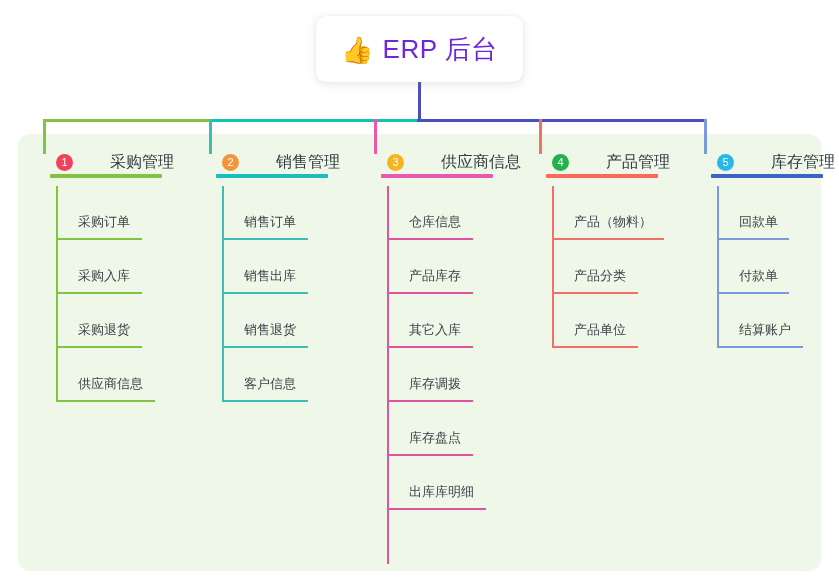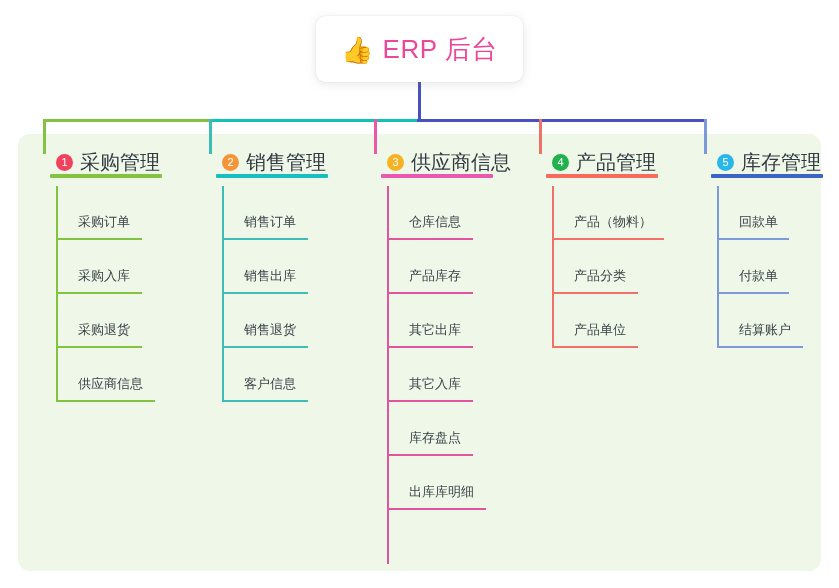--- a/index.html
+++ b/index.html
@@ -23,21 +23,21 @@
     gap:9px;
     z-index:6;
   }
   .root-emoji{
     font-size:26px;
     line-height:1;
     position:relative;top:1px;
   }
   .root-title{
     font-size:26px;
-    color:#ec4899;
+    color:#6d28d9;
     letter-spacing:0.5px;
     white-space:nowrap;
   }
 
   
   .panel{
     position:absolute;
     left:18px;top:134px;
     width:803px;height:437px;
     background:#eef7e8;
@@ -65,23 +65,24 @@
   .badge{
     width:17px;height:17px;border-radius:50%;
     color:#ffffff;
     font-size:11px;
     line-height:17px;
     text-align:center;
     flex:0 0 auto;
     font-family:"Liberation Sans",sans-serif;
   }
   .col-head-label{
-    font-size:20px;
+    font-size:16px;
     color:#333b42;
     white-space:nowrap;
+    margin-left:30px;
   }
   .head-rule{
     position:absolute;
     left:14px;
     height:4px;
     border-radius:1px;
   }
 
   
   .items{
@@ -199,25 +200,25 @@
           <div class="spine" style="height: 378px; background: rgb(224, 85, 159);"></div>
           <div class="item">
             <div class="item-label">仓库信息</div>
             <div class="item-rule" style="width: 86px; background: rgb(224, 85, 159);"></div>
           </div>
           <div class="item">
             <div class="item-label">产品库存</div>
             <div class="item-rule" style="width: 86px; background: rgb(224, 85, 159);"></div>
           </div>
           <div class="item">
-            <div class="item-label">其它出库</div>
-            <div class="item-rule" style="width: 86px; background: rgb(224, 85, 159);"></div>
-          </div>
-          <div class="item">
             <div class="item-label">其它入库</div>
+            <div class="item-rule" style="width: 86px; background: rgb(224, 85, 159);"></div>
+          </div>
+          <div class="item">
+            <div class="item-label">库存调拨</div>
             <div class="item-rule" style="width: 86px; background: rgb(224, 85, 159);"></div>
           </div>
           <div class="item">
             <div class="item-label">库存盘点</div>
             <div class="item-rule" style="width: 86px; background: rgb(224, 85, 159);"></div>
           </div>
           <div class="item">
             <div class="item-label">出库库明细</div>
             <div class="item-rule" style="width: 99px; background: rgb(224, 85, 159);"></div>
           </div>

